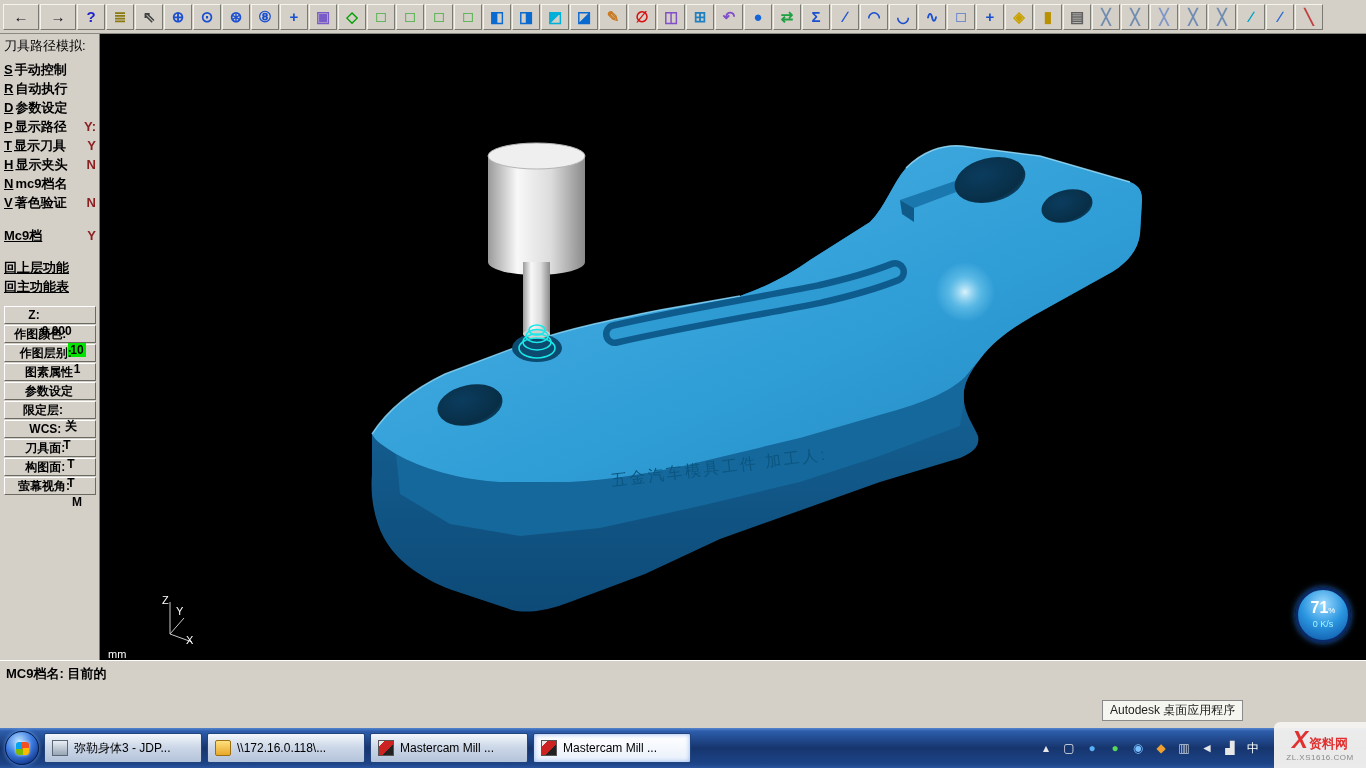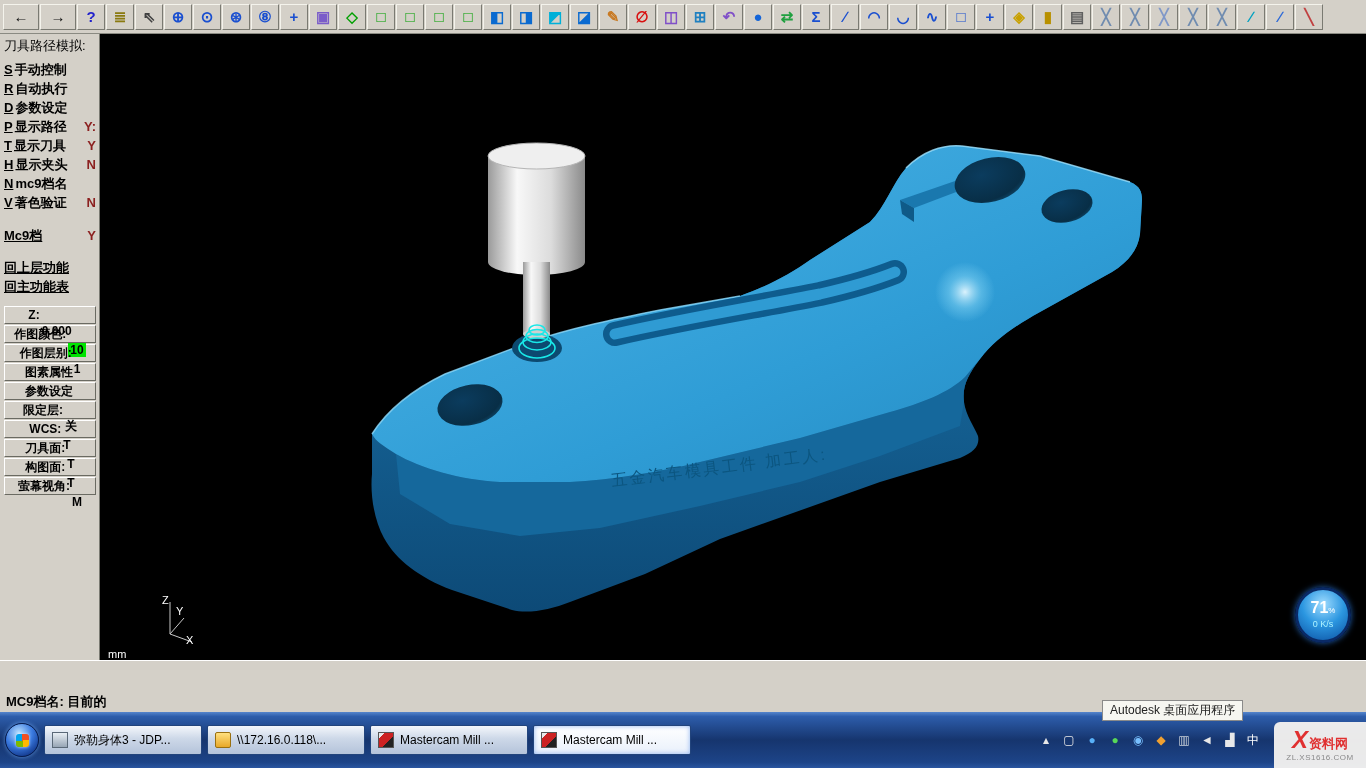--- a/index.html
+++ b/index.html
@@ -33,26 +33,26 @@
   .sb-gap-s{height:8px;}
   .sb-btn{display:flex;align-items:center;justify-content:center;width:100%;height:18px;margin:1px 0;background:#d4d0c8;border:1px solid;border-color:#fff #6a6a62 #6a6a62 #fff;font-size:12px;font-weight:bold;cursor:pointer;white-space:nowrap;padding:0 1px;}
   .sb-btn .sv{margin-left:2px;margin-top:32px;}
   .sb-btn .green{background:#00e400;padding:0 2px;}
 
   .viewport{flex:1;background:#000;position:relative;overflow:hidden;}
   .viewport svg{display:block;}
 
   
   .statusbar{height:48px;background:#d4d0c8;border-top:1px solid #fff;padding:3px 6px;font-size:13px;font-weight:bold;color:#000;}
-  .statusbar .sl{height:20px;line-height:20px;white-space:nowrap;margin-top:28px;}
+  .statusbar .sl{height:20px;line-height:20px;white-space:nowrap;}
 
   .tooltip{position:absolute;left:1102px;top:700px;background:#f6f6f1;border:1px solid #8a8a8a;padding:1px 7px;font-size:12px;color:#222;z-index:40;white-space:nowrap;}
 
   
-  .taskbar{position:absolute;left:0;bottom:0;width:1366px;height:56px;background:linear-gradient(#5585cc 0%,#2d5dab 8%,#16356e 50%,#1d4488 90%,#2a55a0 100%);display:flex;align-items:center;padding:0 5px;gap:5px;z-index:30;}
+  .taskbar{position:absolute;left:0;bottom:0;width:1366px;height:40px;background:linear-gradient(#5585cc 0%,#2d5dab 8%,#16356e 50%,#1d4488 90%,#2a55a0 100%);display:flex;align-items:center;padding:0 5px;gap:5px;z-index:30;}
   .start-orb{width:34px;height:34px;border-radius:50%;background:radial-gradient(circle at 40% 28%,#b8e0ff,#3a7ae0 45%,#0a2a7a 90%);border:1px solid #071d50;display:flex;align-items:center;justify-content:center;cursor:pointer;flex:0 0 auto;box-shadow:0 0 4px rgba(120,180,255,.7);}
   .orb-flag{width:13px;height:13px;border-radius:3px;background:conic-gradient(#f25022 0 90deg,#ffb900 0 180deg,#7fba00 0 270deg,#00a4ef 0);box-shadow:0 0 3px rgba(255,255,255,.8);}
   .task-btn{width:158px;height:30px;display:flex;align-items:center;gap:6px;padding:0 7px;background:linear-gradient(#f4f7fb,#cdd8e8 45%,#b4c3da);border:1px solid #22447c;border-radius:2px;font-size:12px;color:#000;cursor:pointer;overflow:hidden;flex:0 0 auto;}
   .task-btn.active{background:linear-gradient(#ffffff,#e9f0fb);box-shadow:inset 0 0 5px #8fb4f0;}
   .task-btn .tlabel{white-space:nowrap;overflow:hidden;text-overflow:ellipsis;}
   .ticon{width:16px;height:16px;flex:0 0 auto;}
   .ti-printer{background:linear-gradient(#e8eef4,#97a5b5);border:1px solid #5a6878;}
   .ti-folder{background:linear-gradient(#ffe080,#e8a828);border:1px solid #9a7010;border-radius:2px;}
   .ti-mc{background:linear-gradient(135deg,#e8e8e8 18%,#cc2222 18%,#cc2222 62%,#222 62%);border:1px solid #555;}
   .tray{margin-left:auto;display:flex;align-items:center;gap:7px;padding-right:100px;}

